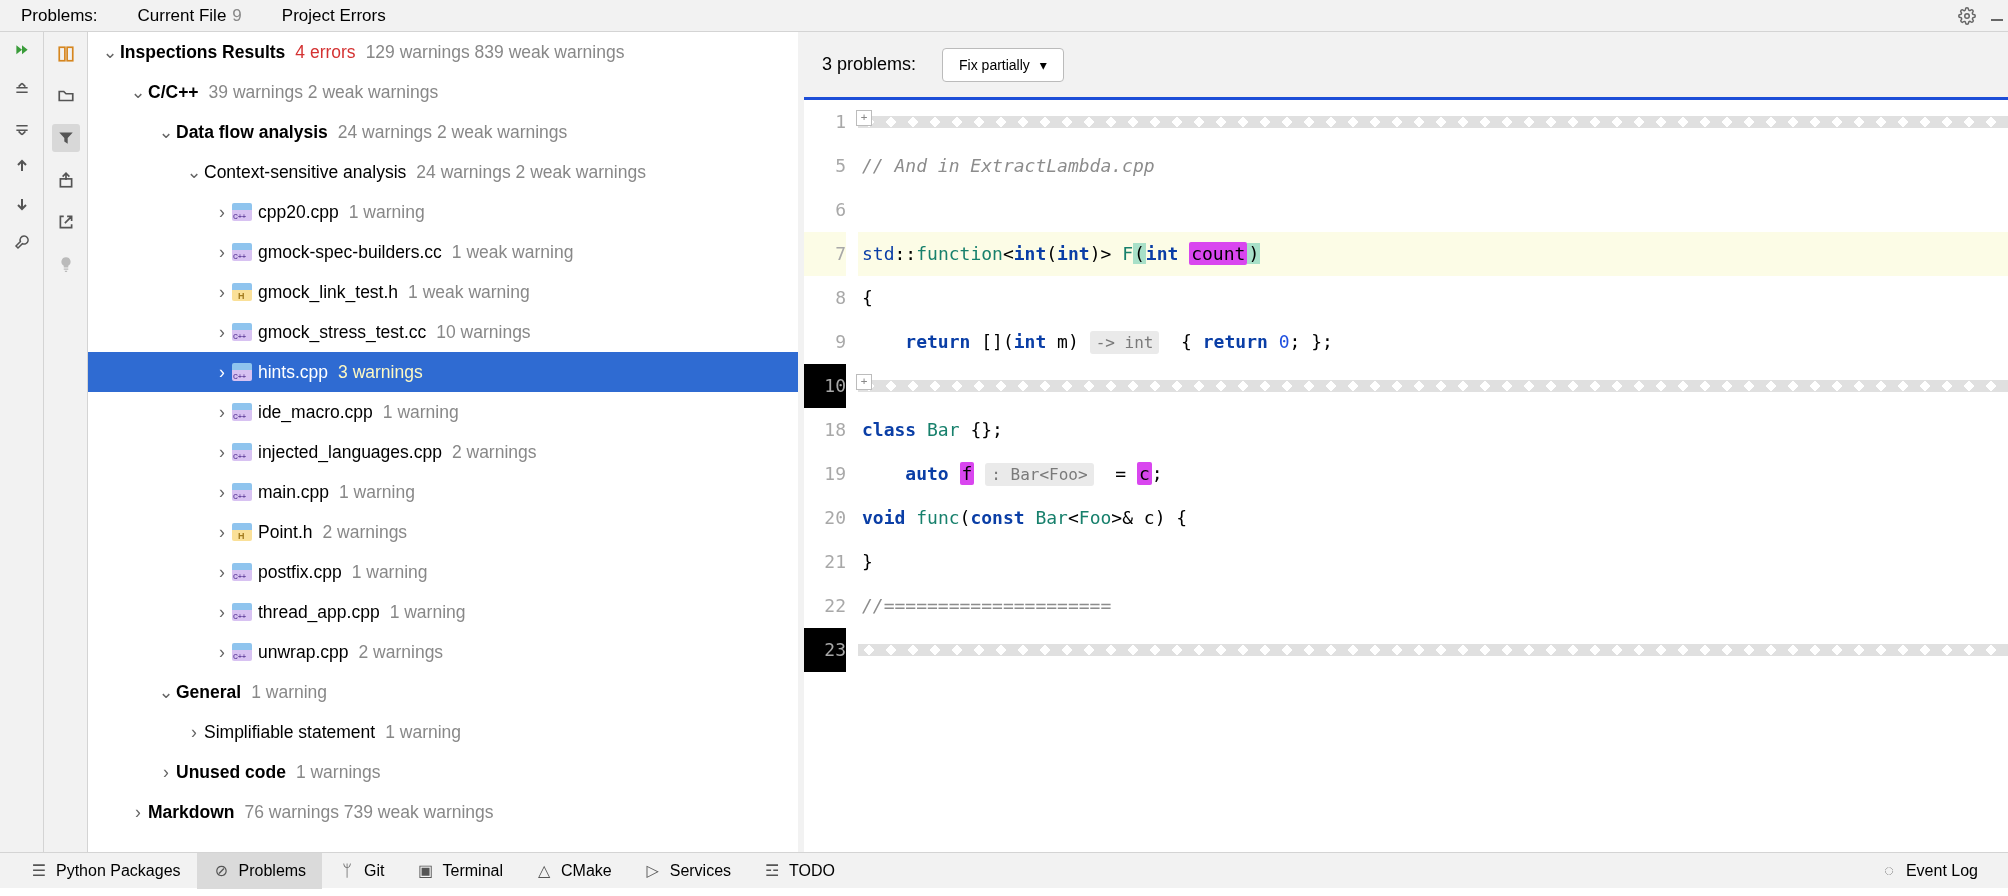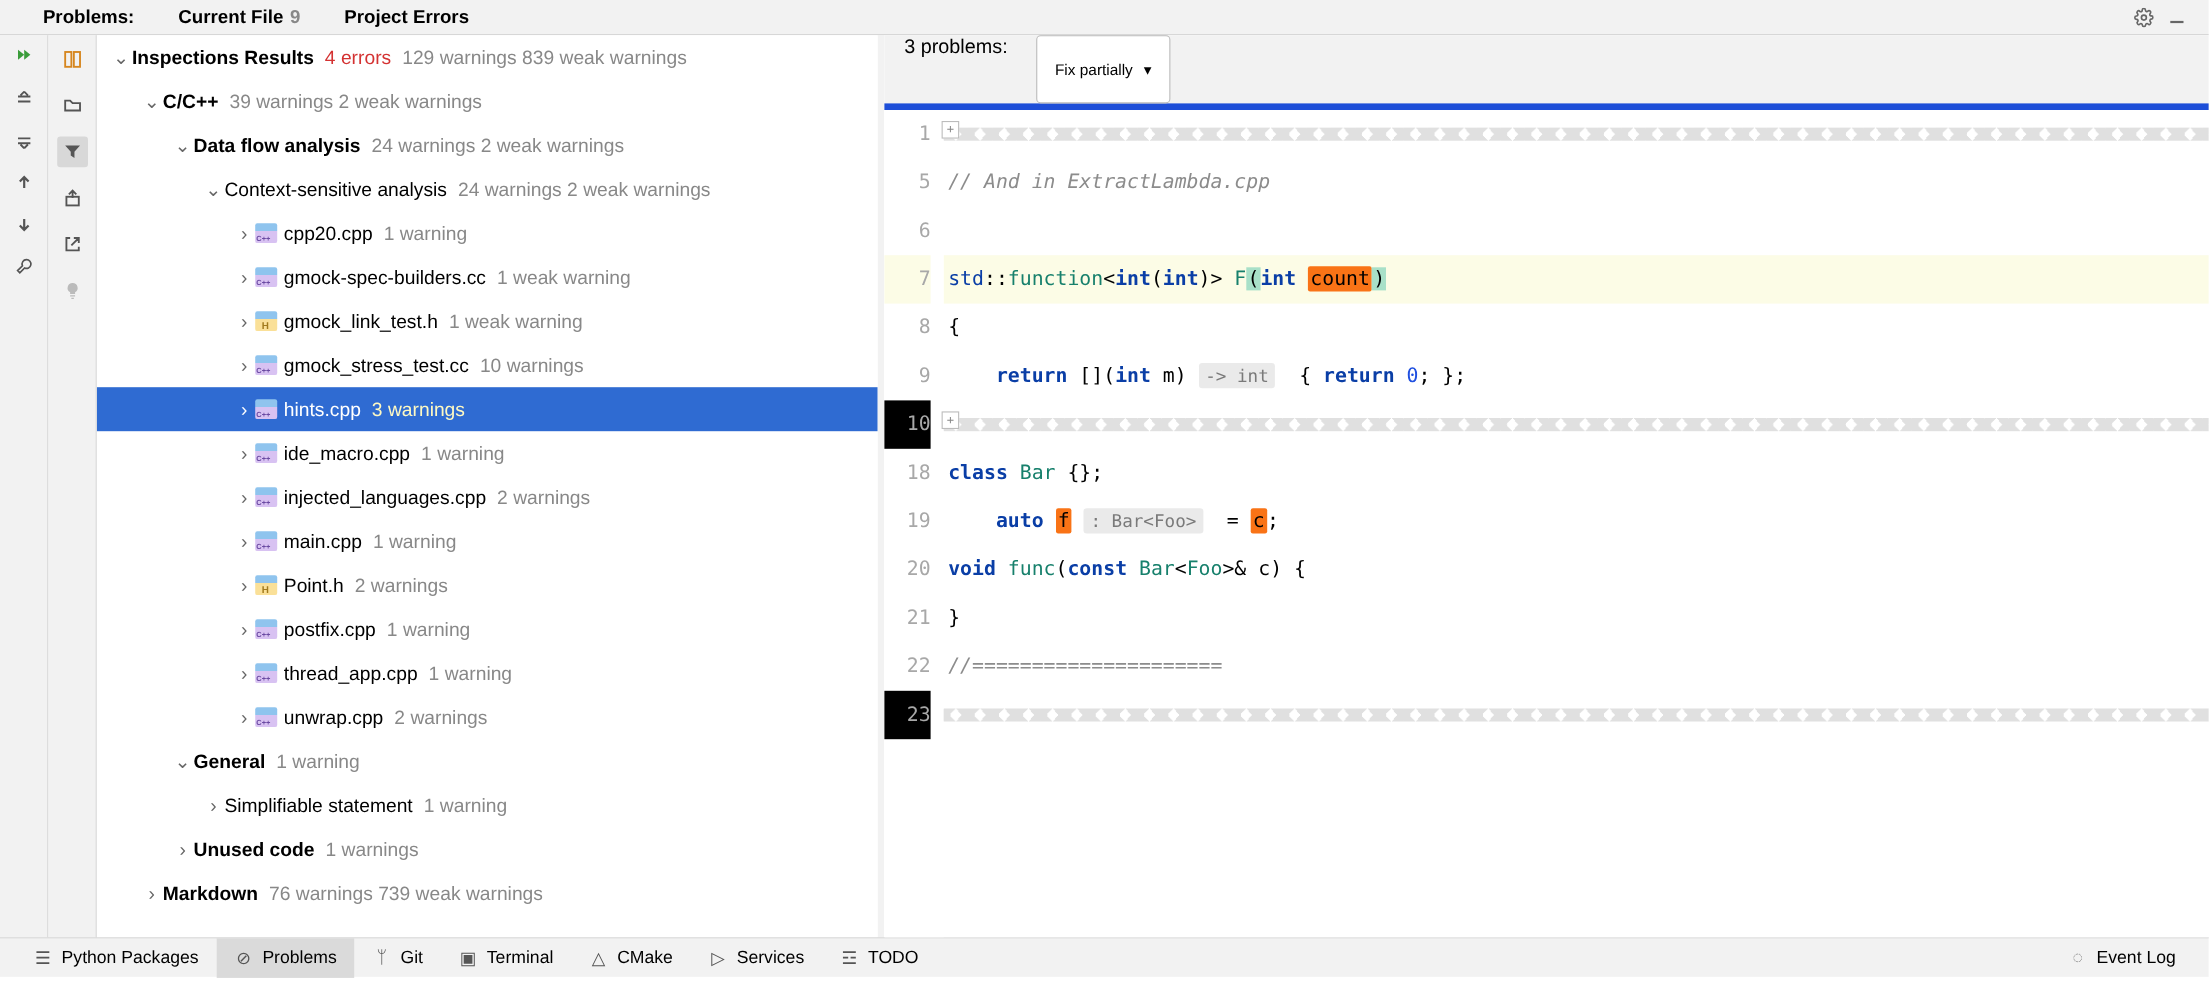--- a/index.html
+++ b/index.html
@@ -1,19 +1,19 @@
 <!DOCTYPE html>
 <html><head>
 <meta charset="utf-8">
 <style>
 * { margin: 0; padding: 0; box-sizing: border-box; }
 body { font-family: -apple-system, BlinkMacSystemFont, "Segoe UI", sans-serif; font-size: 13px; color: #000; background: #fff; width: 2008px; height: 896px; overflow: hidden; }
 
 
-.tabs-bar { height: 32px; background: #f2f2f2; border-bottom: 1px solid #d4d4d4; display: flex; align-items: center; padding: 0 19px; font-weight: bold; }
+.tabs-bar { height: 32px; background: #f2f2f2; border-bottom: 1px solid #d4d4d4; display: flex; align-items: center; padding: 0 1px; }
 .tabs-bar .tab { padding: 0 20px; height: 40px; display: flex; align-items: center; font-size: 17px; cursor: pointer; gap: 6px; }
 .tabs-bar .tab.active { background: #fff; border-bottom: 3px solid #3b7bde; }
 .tabs-bar .tab .count { color: #888; }
 .tabs-bar .spacer { flex: 1; }
 .tabs-bar .gear, .tabs-bar .minimize { width: 20px; height: 20px; margin-left: 10px; display: flex; align-items: center; justify-content: center; color: #666; cursor: pointer; }
 .close-x { color: #999; font-size: 14px; }
 
 
 .main { display: flex; height: 820px; }
 
@@ -42,40 +42,40 @@
 .indent-1 { padding-left: 40px; }
 .indent-2 { padding-left: 68px; }
 .indent-3 { padding-left: 96px; }
 .indent-4 { padding-left: 124px; }
 
 
 .splitter { width: 6px; background: #f2f2f2; cursor: col-resize; }
 
 
 .right-pane { flex: 1; display: flex; flex-direction: column; background: #fff; }
-.right-header { height: 68px; background: #f2f2f2; border-bottom: 6px solid #1d4ed8; display: flex; padding: 0 18px; gap: 26px; font-size: 18px; }
+.right-header { height: 68px; background: #f2f2f2; border-bottom: 3px solid #1d4ed8; display: flex; align-items: center; padding: 0 18px; gap: 26px; font-size: 18px; }
 .fix-btn { display: inline-flex; align-items: center; gap: 10px; background: #fff; border: 1px solid #bbb; border-radius: 4px; padding: 8px 16px; font-size: 14px; cursor: pointer; }
 
 
 .editor { flex: 1; display: flex; background: #fff; font-family: "Menlo", "Consolas", monospace; font-size: 18px; line-height: 44px; }
 .gutter { width: 54px; text-align: right; padding-right: 12px; color: #a8a8a8; user-select: none; background: #fff; }
 .gutter .ln { height: 44px; }
 .gutter .ln.hl { background: #fcfce6; }
 .gutter .ln.fold-hl { background: #000000; }
 .code { flex: 1; }
 .code .line { height: 44px; padding-left: 4px; white-space: pre; }
 .code .line.hl { background: #fcfce6; }
 .code .zigzag { height: 44px; background: repeating-linear-gradient(135deg, #e0e0e0 0 8px, transparent 8px 16px), repeating-linear-gradient(45deg, #e0e0e0 0 8px, transparent 8px 16px); background-size: 22px 12px; background-position: 0 16px; background-repeat: repeat-x; position: relative; }
 .code .zigzag.with-plus::before { content: "+"; position: absolute; left: -2px; top: 10px; width: 14px; height: 14px; border: 1px solid #bcbcbc; font-size: 11px; line-height: 14px; text-align: center; color: #888; background: #fff; }
 .kw { color: #0a3ea6; font-weight: 600; }
 .fn { color: #17806c; }
 .ty { color: #0a3ea6; }
 .cmt { color: #8c8c8c; font-style: italic; }
 .num { color: #2050e0; }
-.var-hl { background: #f97316; padding: 1px 2px; border-radius: 2px; }
+.var-hl { background: #d946ef; padding: 1px 2px; border-radius: 2px; }
 .paren-hl { background: #a8e0c8; padding: 0 1px; }
 .hint { background: #eaeaea; color: #7a7a7a; padding: 2px 6px; border-radius: 3px; font-size: 16px; }
 
 
 .status-bar { height: 36px; background: #f2f2f2; border-top: 1px solid #d4d4d4; display: flex; align-items: center; padding: 0 14px; font-size: 16px; }
 .status-item { display: flex; align-items: center; gap: 8px; padding: 0 16px; height: 36px; cursor: pointer; }
 .status-item.active { background: #dadada; }
 .status-item .si-icon { width: 18px; height: 18px; display: inline-flex; align-items: center; justify-content: center; color: #555; }
 .status-bar .spacer { flex: 1; }
 

